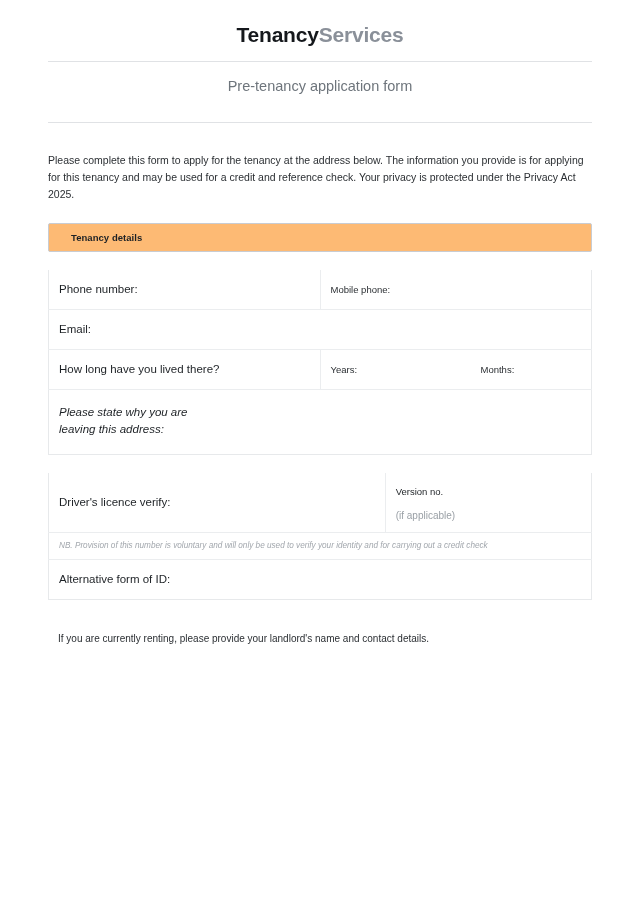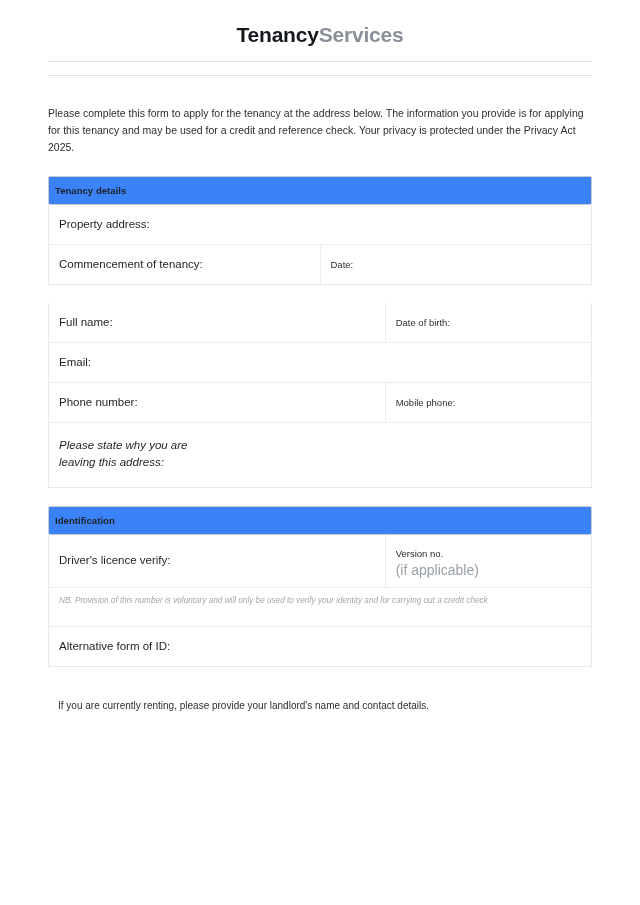--- a/index.html
+++ b/index.html
@@ -61,27 +61,27 @@
     padding-top: 18px;
     padding-bottom: 2px;
     max-width: 544px;
   }
 
   
   .section {
     margin-top: 18px;
   }
   .section-header {
-    background: #3b82f6;
+    background: #fdba74;
     border: 1px solid #c8ccd2;
     border-radius: 2px;
     font-size: 9.5px;
     font-weight: bold;
     color: #1d2125;
-    padding: 7px 9px 7px 6px;
+    padding: 7px 9px 7px 22px;
     line-height: 13px;
     letter-spacing: 0.05px;
   }
   .note-plain {
     font-size: 10px;
     color: #2b2f33;
     padding: 14px 9px 10px 10px;
     line-height: 14px;
   }
 
@@ -114,115 +114,101 @@
     font-size: 9.5px;
     color: #2b2f33;
   }
   .cell.xtall {
     padding-top: 14px;
     padding-bottom: 16px;
   }
   td.divider { border-left: 1px solid #ebedef; }
 
   .sub {
-    font-size: 14px;
+    font-size: 10px;
     color: #9aa0a6;
     line-height: 13px;
     display: block;
-    margin-top: 2px;
+    margin-top: 9px;
   }
   .strong-small {
     font-size: 9.5px;
     font-weight: normal;
     color: #1d2125;
     line-height: 13px;
   }
 
   .nb {
     font-size: 8.2px;
     font-style: italic;
     color: #a2a7ad;
-    padding: 7px 10px 19px 10px;
+    padding: 7px 10px 7px 10px;
     line-height: 12px;
   }
 </style>
 </head>
 <body>
 
 <div class="page">
 
   <div class="masthead">
     <div class="logo">
       <span class="w1">Tenancy</span><span class="w2">Services</span>
     </div>
   </div>
 
   <div class="rule"></div>
 
+  <div class="subtitle">Pre-tenancy application form</div>
 
   <div class="rule"></div>
 
   <p class="intro">Please complete this form to apply for the tenancy at the address below. The information you provide is for applying for this tenancy and may be used for a credit and reference check. Your privacy is protected under the Privacy Act 2025.</p>
 
   <div class="section">
     <div class="section-header">Tenancy details</div>
+  </div>
+
+  <div class="section">
     <table class="tbl bordered">
       <tbody>
-          <tr>
-        <td colspan="2">
-          <div class="cell">Property address:</div>
-        </td>
-      </tr>
-      <tr>
-        <td style="width:56%">
-          <div class="cell">Commencement of tenancy:</div>
-        </td>
-        <td class="divider" style="width:44%">
-          <div class="cell small">Date:</div>
+      <tr>
+        <td>
+          <div class="cell">Phone number:</div>
+        </td>
+        <td class="divider">
+          <div class="cell small">Mobile phone:</div>
+        </td>
+      </tr>
+      <tr>
+        <td colspan="2">
+          <div class="cell">Email:</div>
+        </td>
+      </tr>
+      <tr>
+        <td style="width:34%">
+          <div class="cell">How long have you lived there?</div>
+        </td>
+        <td class="divider" style="width:66%">
+          <div class="cell small" style="display:flex;">
+            <span style="width:150px;display:inline-block;">Years:</span>
+            <span>Months:</span>
+          </div>
+        </td>
+      </tr>
+      <tr>
+        <td colspan="2">
+          <div class="cell xtall" style="max-width:180px;font-style:italic;">Please state why you are leaving this address:</div>
         </td>
       </tr>
     </tbody>
       </table>
   </div>
 
   <div class="section">
-    <table class="tbl bordered">
-      <tbody>
-          <tr>
-        <td style="width:62%">
-          <div class="cell">Full name:</div>
-        </td>
-        <td class="divider" style="width:38%">
-          <div class="cell small">Date of birth:</div>
-        </td>
-      </tr>
-      <tr>
-        <td colspan="2">
-          <div class="cell">Email:</div>
-        </td>
-      </tr>
-      <tr>
-        <td>
-          <div class="cell">Phone number:</div>
-        </td>
-        <td class="divider">
-          <div class="cell small">Mobile phone:</div>
-        </td>
-      </tr>
-      <tr>
-        <td colspan="2">
-          <div class="cell xtall" style="max-width:180px;font-style:italic;">Please state why you are leaving this address:</div>
-        </td>
-      </tr>
-    </tbody>
-      </table>
-  </div>
-
-  <div class="section">
-    <div class="section-header">Identification</div>
     <table class="tbl bordered">
       <tbody>
       <tr>
         <td style="width:62%">
           <div class="cell tall">Driver's licence verify:</div>
         </td>
         <td class="divider" style="width:38%">
           <div class="cell" style="padding-top:10px;padding-bottom:10px;">
             <span class="strong-small">Version no.</span>
             <span class="sub">(if applicable)</span>

